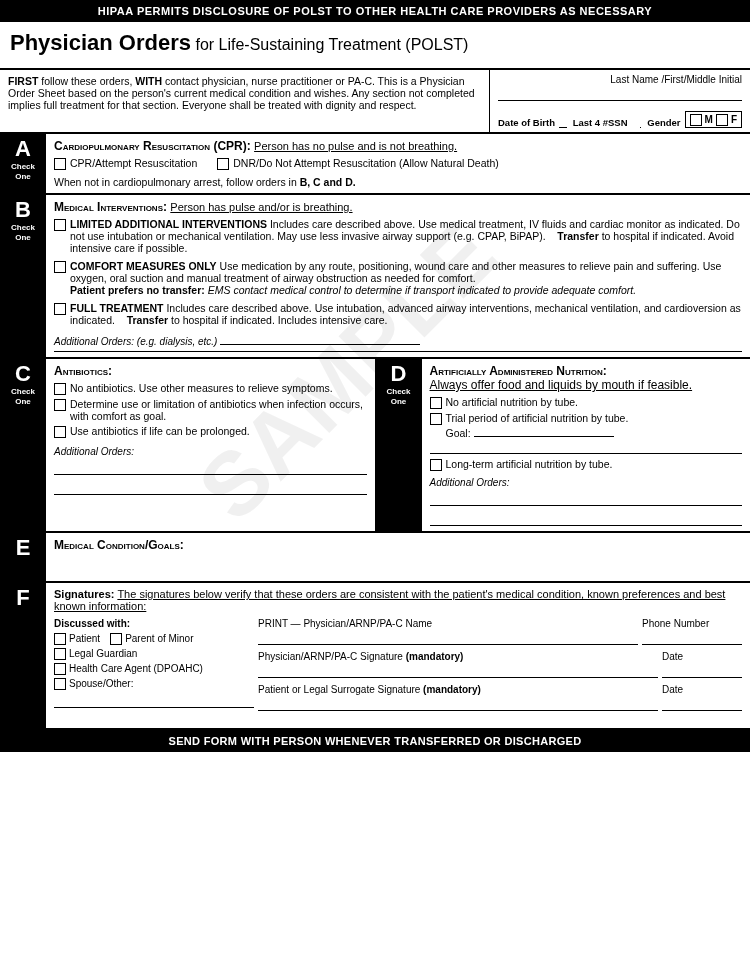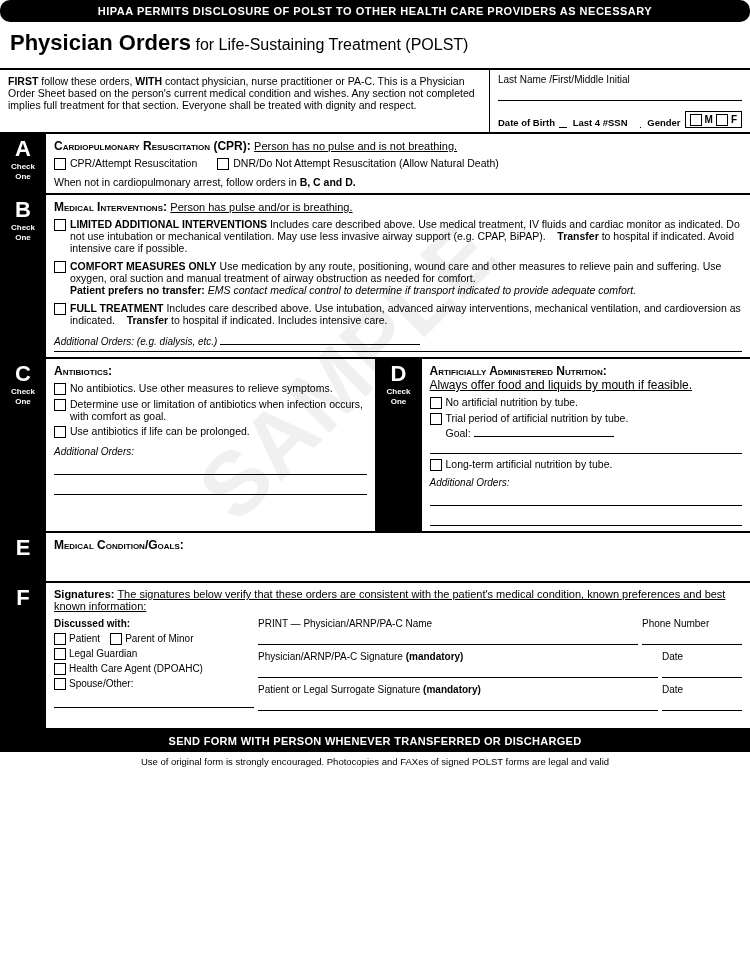--- a/index.html
+++ b/index.html
@@ -18,21 +18,20 @@
       background: #fff;
     }
     .top-banner {
       background: #000;
       color: #fff;
       text-align: center;
       font-size: 11px;
       font-weight: bold;
       padding: 5px 8px;
       letter-spacing: 0.5px;
-      border-radius: 10px;
     }
     .main-title {
       padding: 8px 10px 12px 10px;
       border-bottom: 2px solid #000;
     }
     .main-title h1 {
       font-size: 22px;
       font-weight: bold;
     }
     .main-title h1 span.normal {
@@ -50,20 +49,21 @@
       border-right: 1px solid #000;
     }
     .header-right {
       width: 260px;
       padding: 4px 8px;
       font-size: 10px;
     }
     .header-right .name-label {
       font-size: 10px;
       margin-bottom: 2px;
+      text-align: right;
     }
     .header-right .row2 {
       display: flex;
       align-items: flex-end;
       margin-top: 10px;
       gap: 6px;
       font-weight: bold;
     }
     .header-right .row2 .field {
       flex: 1;
@@ -521,15 +521,14 @@
               <div class="line"></div>
             </div>
           </div>
         </div>
       </div>
     </div>
   </div>
 
   <div class="bottom-banner">SEND FORM WITH PERSON WHENEVER TRANSFERRED OR DISCHARGED</div>
 
-  <div class="footer-note">Use of original form is strongly encouraged. Photocopies and FAXes of signed POLST forms are legal and valid</div>
 
 </div>
 
 </body></html>

